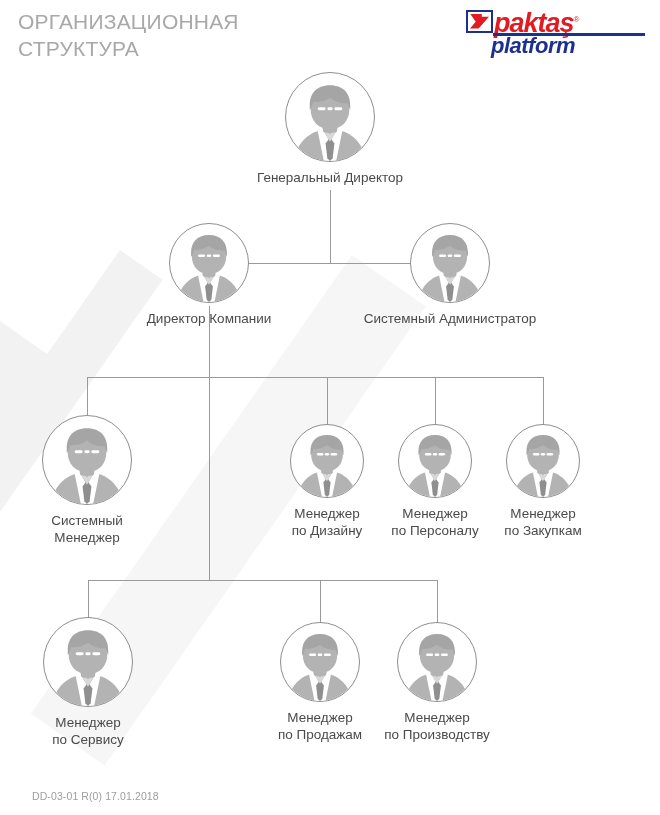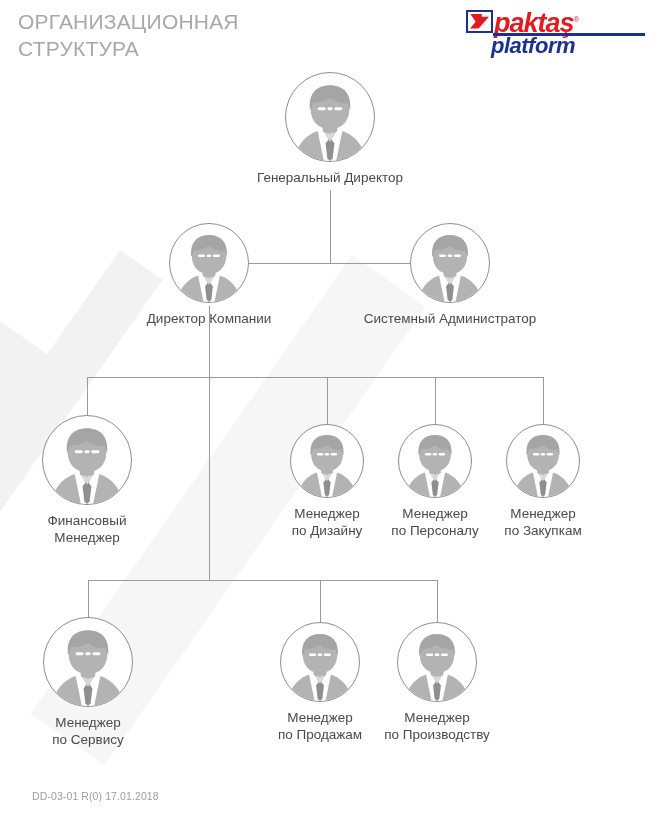--- a/index.html
+++ b/index.html
@@ -173,21 +173,21 @@
           <path d="M50 73 L45 80 L47 97 L50 100 L53 97 L55 80 Z" fill="#8f8f8f"></path>
           <path d="M41 63 L50 78 L59 63 L56 61 L50 70 L44 61 Z" fill="#d8d8d8"></path>
           <path d="M42 54 L42 66 C42 69 58 69 58 66 L58 54 Z" fill="#b3b3b3"></path>
           <path d="M50 16 C35 16 28 27 28 41 C28 55 37 64 50 64 C63 64 72 55 72 41 C72 27 65 16 50 16 Z" fill="#b3b3b3"></path>
           <path d="M50 14 C34 14 27 24 27 37 L27 42 C29 40 30 36 31 33 C36 34 44 32 50 28 C56 33 64 35 70 34 C71 37 72 40 73 42 L73 37 C73 24 66 14 50 14 Z" fill="#a5a5a5"></path>
           <rect x="36" y="39" width="9" height="3.4" rx="1.7" fill="#ffffff"></rect>
           <rect x="55" y="39" width="9" height="3.4" rx="1.7" fill="#ffffff"></rect>
           <rect x="47" y="39" width="6" height="3.4" rx="1.7" fill="#ffffff"></rect>
         </svg>
       </div>
-      <div class="label">Финансовый
+      <div class="label">Системный
 Менеджер</div>
     </div>
     <div class="node" style="left: 237px; top: 424px; width: 180px;">
       <div class="avatar" style="width: 74px; height: 74px;">
         <svg viewBox="0 0 100 100" xmlns="http://www.w3.org/2000/svg">
           <path d="M50 64 C26 64 12 80 9 100 L91 100 C88 80 74 64 50 64 Z" fill="#b3b3b3"></path>
           <path d="M41 63 L50 78 L59 63 L64 66 L57 100 L43 100 L36 66 Z" fill="#ffffff"></path>
           <path d="M50 73 L45 80 L47 97 L50 100 L53 97 L55 80 Z" fill="#8f8f8f"></path>
           <path d="M41 63 L50 78 L59 63 L56 61 L50 70 L44 61 Z" fill="#d8d8d8"></path>
           <path d="M42 54 L42 66 C42 69 58 69 58 66 L58 54 Z" fill="#b3b3b3"></path>

